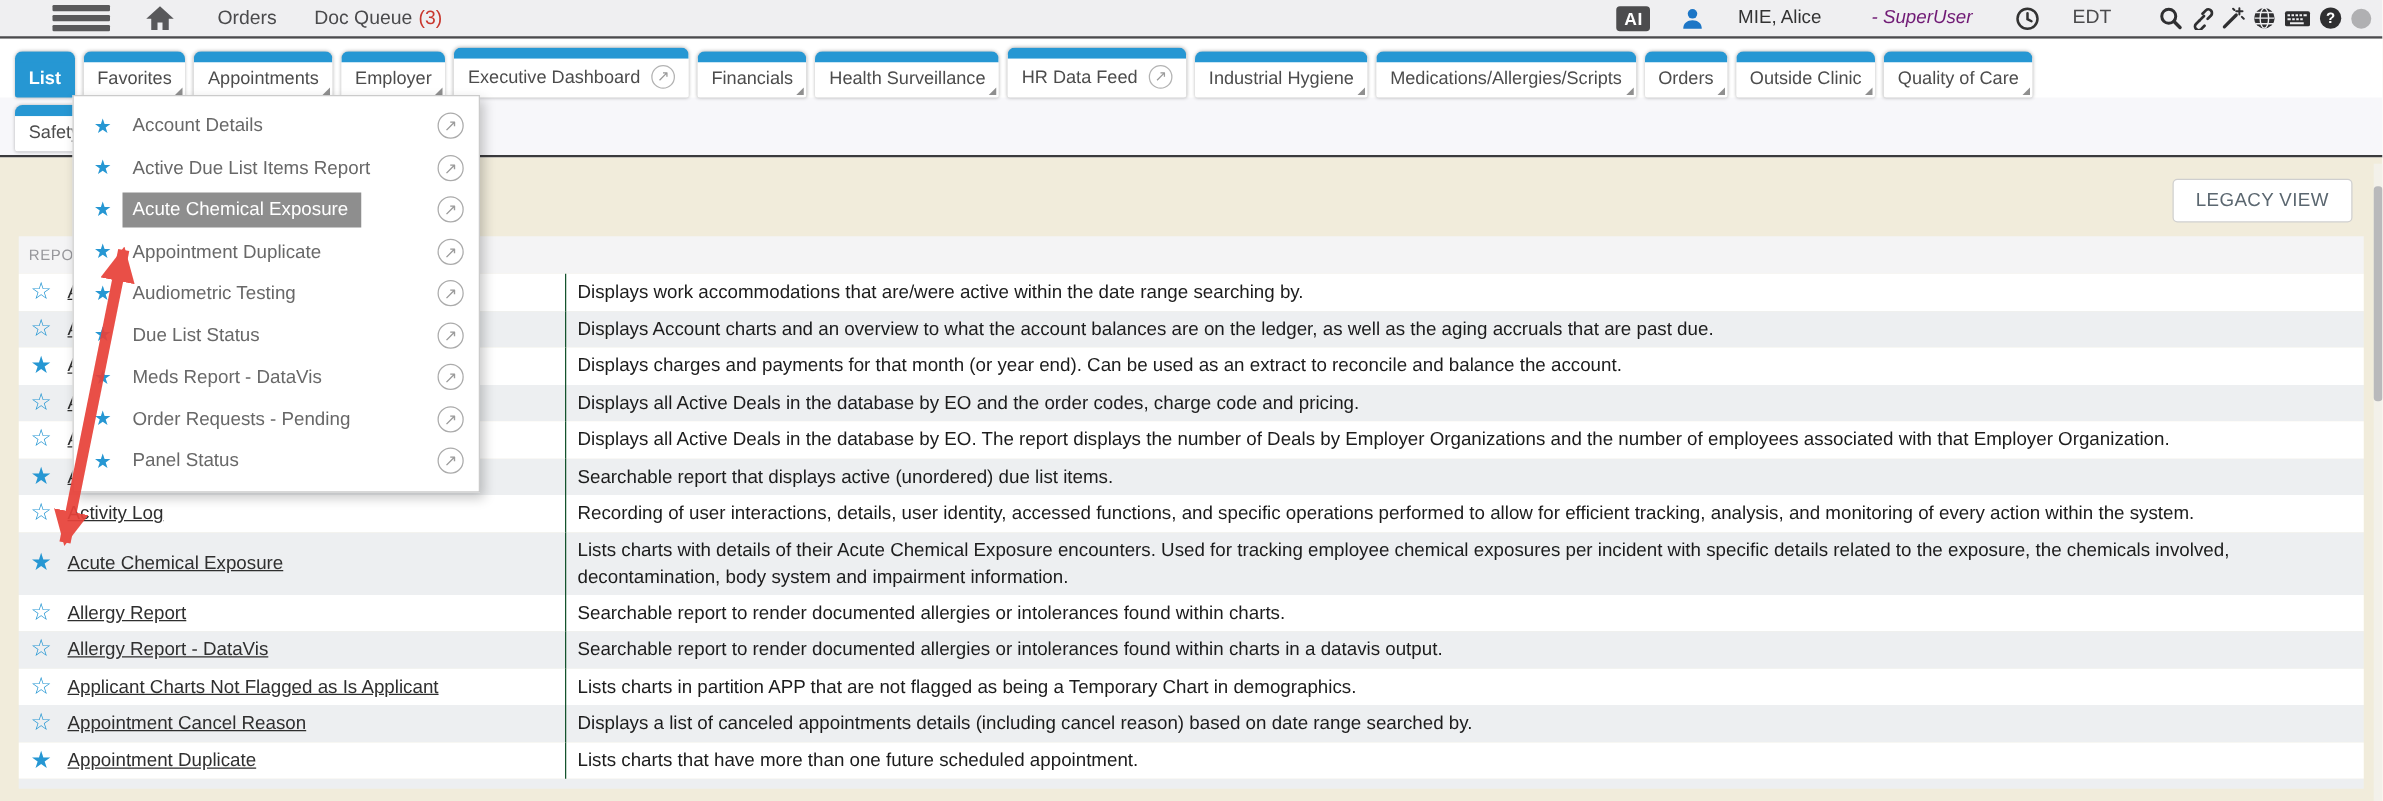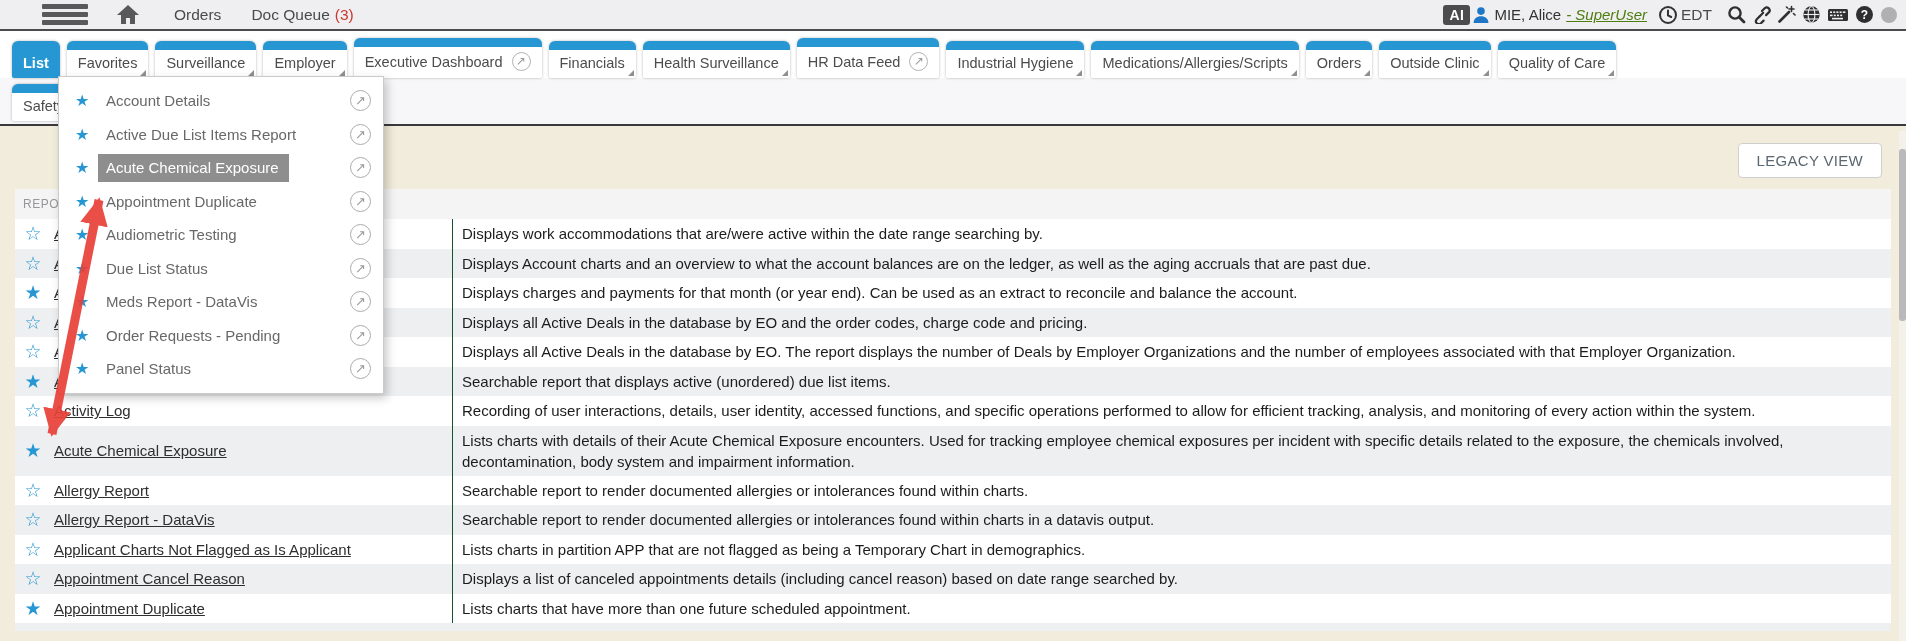--- a/index.html
+++ b/index.html
@@ -10,25 +10,25 @@
   
   .topbar { height:31px; background:#efeff1; border-bottom:2px solid #4b4b4d;
     display:flex; align-items:center; padding:0 8px 0 42px; color:#4a4a4c; }
   .hamburger { width:46px; display:flex; flex-direction:column; gap:3px; cursor:pointer; }
   .hamburger span { display:block; height:5px; background:#59595b; border-radius:1px; }
   .tb-icon { display:inline-flex; align-items:center; justify-content:center; }
   .home { margin-left:28px; }
   .crumb { font-size:15.5px; margin-left:34px; }
   .docq { margin-left:30px; }
   .count { color:#c9372e; margin-left:5px; }
-  .tb-right { margin-left:auto; display:flex; align-items:center; gap:1px; }
+  .tb-right { margin-left:auto; display:flex; gap:24px; }
   .ai-badge { background:#4c4c4e; color:#fff; font-weight:bold; font-size:14px;
     padding:2px 6px; border-radius:3px; letter-spacing:.5px; }
   .uname { font-size:15px; color:#333; margin-left:2px; }
-  .urole { font-size:15px; color:#4d7c0f; font-style:italic; margin-left:4px; margin-right:10px;text-decoration:underline; }
+  .urole { font-size:15px; color:#701a75; font-style:italic; margin-left:16px; margin-right:10px; }
   .tz { font-size:15.5px; margin-left:2px; margin-right:14px; }
   .icon-cluster { display:flex; align-items:center; gap:6px; }
 
   
   .tabszone { background:#fff; }
   .tabrow { display:flex; align-items:flex-end; gap:7px; padding:7px 0 0 12px; }
   .tabrow2 { background:#f7f7fa; padding:6px 0 0 12px; height:46px; align-items:flex-start; }
   .tab { position:relative; background:#fff; border-top:9px solid #2697d3;
     border-radius:6px 6px 2px 2px; padding:5px 11px 7px 11px; font-size:14.5px;
     color:#4c4c4c; white-space:nowrap; box-shadow:0 0 3px rgba(0,0,0,.28);
@@ -183,21 +183,21 @@
 
 <div class="tabszone">
   <div class="tabrow" id="tabrow1">
       <div class="tab active">
     <span class="tlabel">List</span>
   </div>
       <div class="tab menu">
     <span class="tlabel">Favorites</span>
   </div>
       <div class="tab menu">
-    <span class="tlabel">Surveillance</span>
+    <span class="tlabel">Appointments</span>
   </div>
       <div class="tab menu">
     <span class="tlabel">Employer</span>
   </div>
       <div class="tab">
     <span class="tlabel">Executive Dashboard</span>
   <span class="ext">↗</span>
       </div>
       <div class="tab menu">
     <span class="tlabel">Financials</span>

